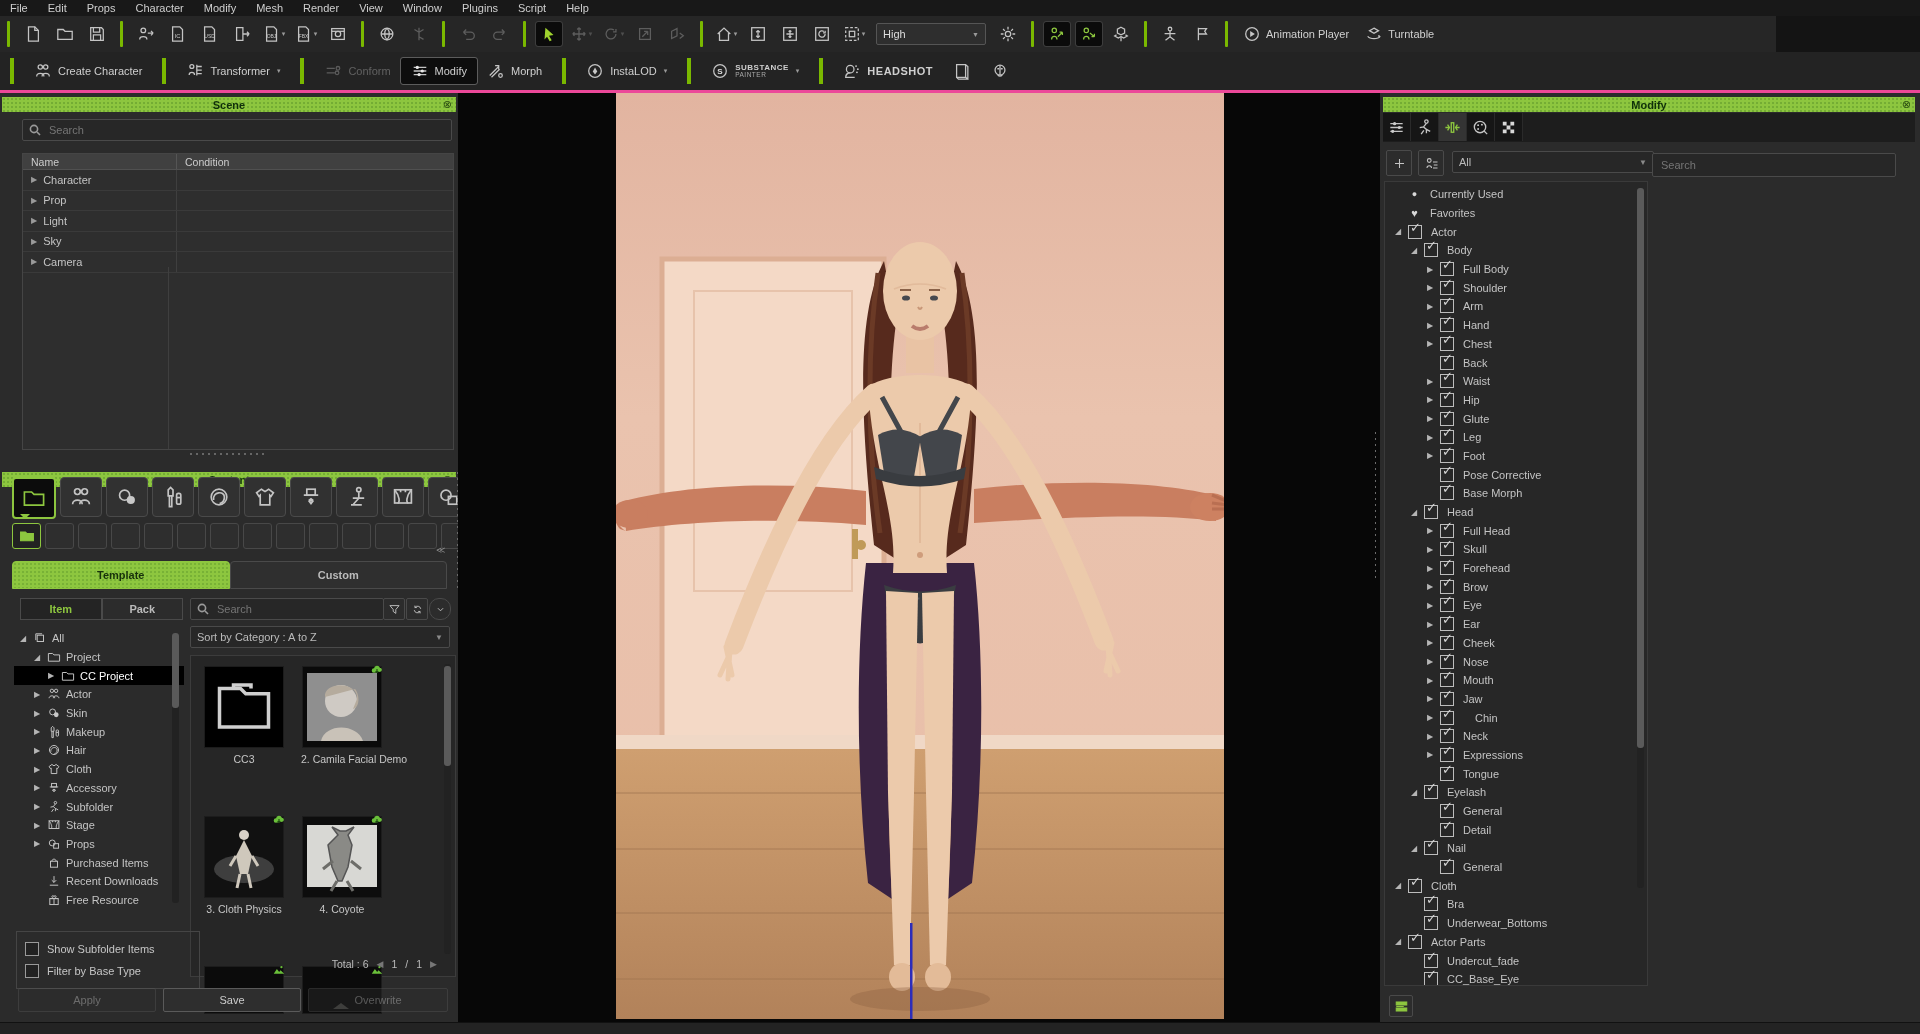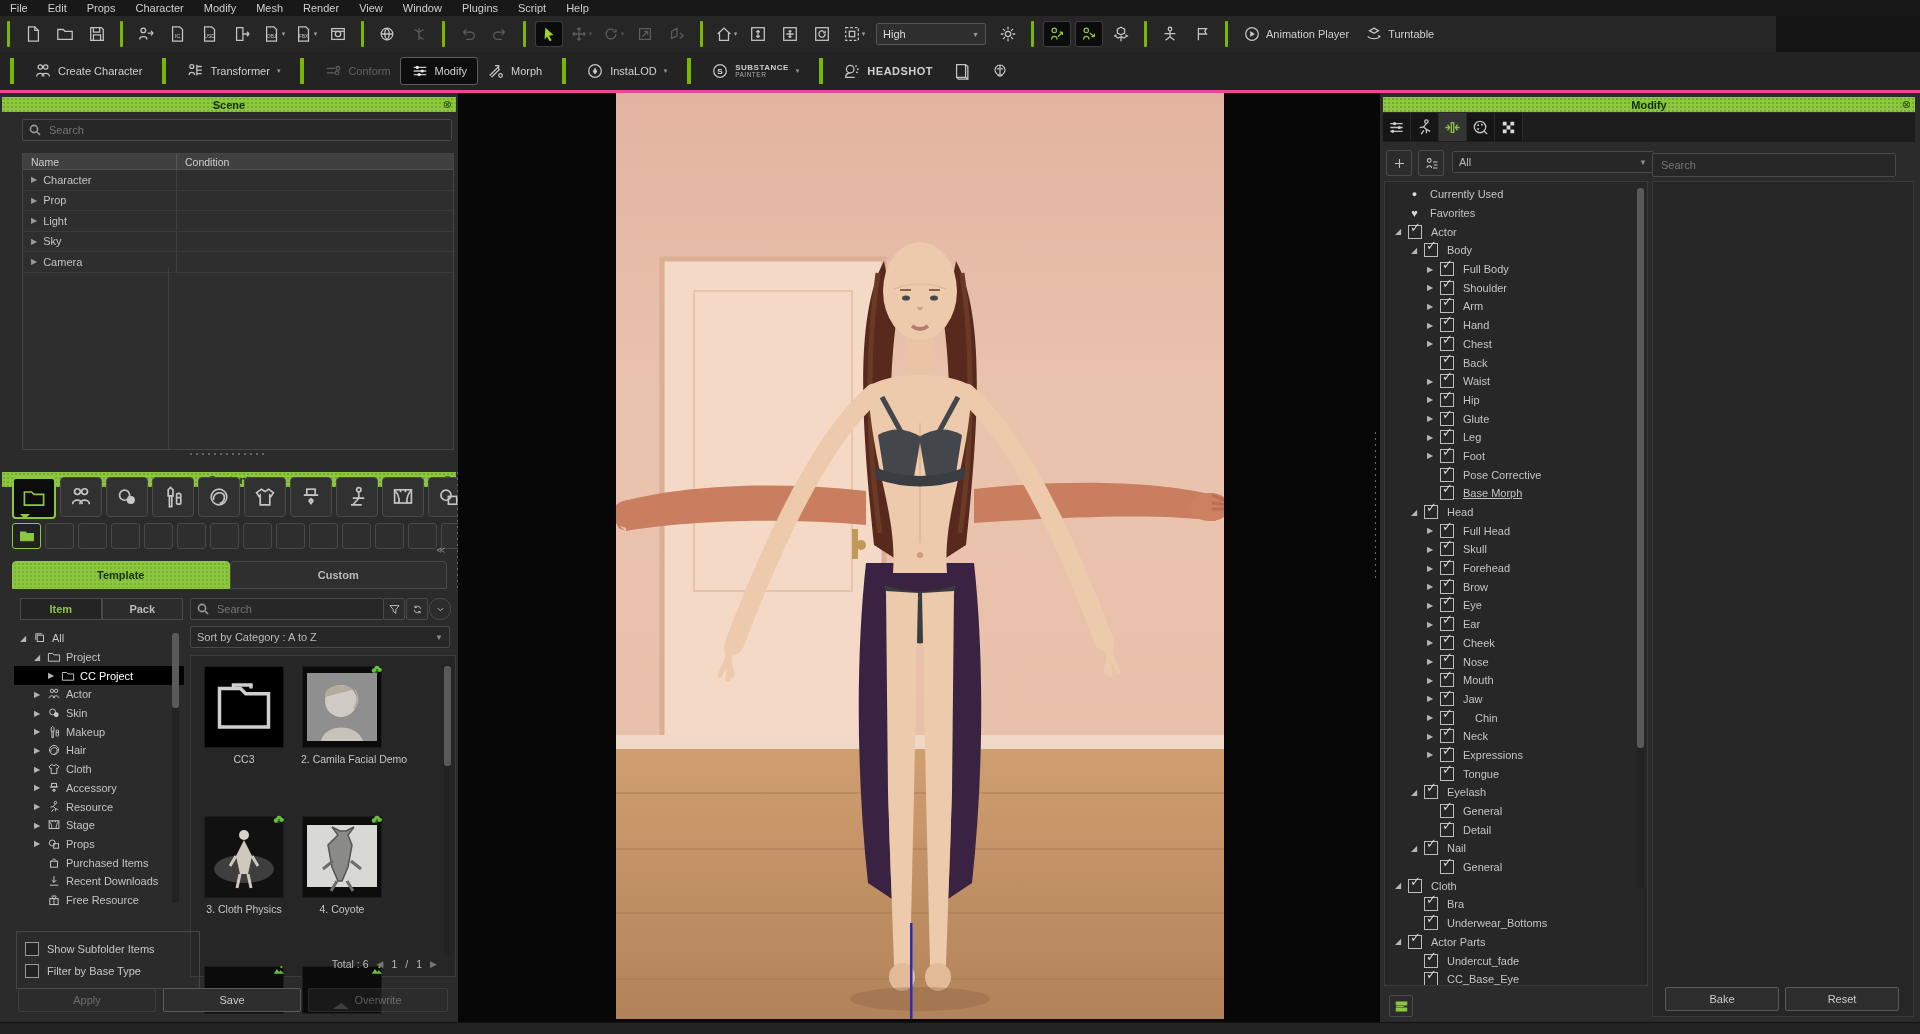--- a/index.html
+++ b/index.html
@@ -661,21 +661,21 @@
           <path d="M4 8.5h12M8 13h4m-4 0l2 2.5 2-2.5m-4 0l2-1.5 2 1.5"></path>
         </svg>
         <span>Accessory</span>
       </div>
       <div class="tree-row" style="padding-left: 18px;">
         <span class="arr">▶</span>
         <svg class="icn " viewBox="0 0 20 20">
           <circle cx="12" cy="3.8" r="1.8"></circle>
           <path d="M12 5.6l-3 3.8 3 2.6v4M9 9.4l-4 .8M12 12l4 2M6.5 17l2.8-4"></path>
         </svg>
-        <span>Resource</span>
+        <span>Subfolder</span>
       </div>
       <div class="tree-row" style="padding-left: 18px;">
         <span class="arr">▶</span>
         <svg class="icn " viewBox="0 0 20 20">
           <rect x="3" y="4" width="14" height="11"></rect>
           <path d="M3 4c4.5 5.5 4.5 11 2.5 11M17 4c-4.5 5.5-4.5 11-2.5 11M8 4v2M12 4v2"></path>
         </svg>
         <span>Stage</span>
       </div>
       <div class="tree-row" style="padding-left: 18px;">
@@ -1031,21 +1031,21 @@
           <span style="margin-left:4px;">Foot</span>
         </div>
         <div class="tree-row" style="padding-left: 40px;">
           <span class="arr"></span>
           <span class="cb"></span>
           <span style="margin-left:4px;">Pose Corrective</span>
         </div>
         <div class="tree-row" style="padding-left: 40px;">
           <span class="arr"></span>
           <span class="cb"></span>
-          <span style="margin-left:4px;text-decoration:underline;">Base Morph</span>
+          <span style="margin-left:4px;">Base Morph</span>
         </div>
         <div class="tree-row" style="padding-left: 24px;">
           <span class="arr">◢</span>
           <span class="cb"></span>
           <span style="margin-left:4px;">Head</span>
         </div>
         <div class="tree-row" style="padding-left: 40px;">
           <span class="arr">▶</span>
           <span class="cb"></span>
           <span style="margin-left:4px;">Full Head</span>
@@ -1176,19 +1176,15 @@
     </div>
   </div>
   <div class="sq-btn abs" style="left:9px;top:902px;width:22px;height:20px;">
     <svg class="icn" style="width:15px;height:15px" viewBox="0 0 20 20">
         <rect x="3" y="4" width="14" height="4" fill="#8dc63f" stroke="#8dc63f"></rect>
         <rect x="3" y="12" width="14" height="4" fill="#8dc63f" stroke="#8dc63f"></rect>
         <path d="M3 10h10" stroke="#8dc63f"></path>
       </svg>
   </div>
 
-  <div class="abs" style="left:272px;top:88px;width:260px;height:834px;border:1px solid #3a3a3a;background:#262626;">
-    <div class="btn abs" style="left:12px;top:805px;width:112px;height:22px;">Bake</div>
-    <div class="btn abs" style="left:132px;top:805px;width:112px;height:22px;">Reset</div>
-  </div>
 </div>
 
 <div id="bottom-strip" class="abs"></div>
 
 </body></html>

